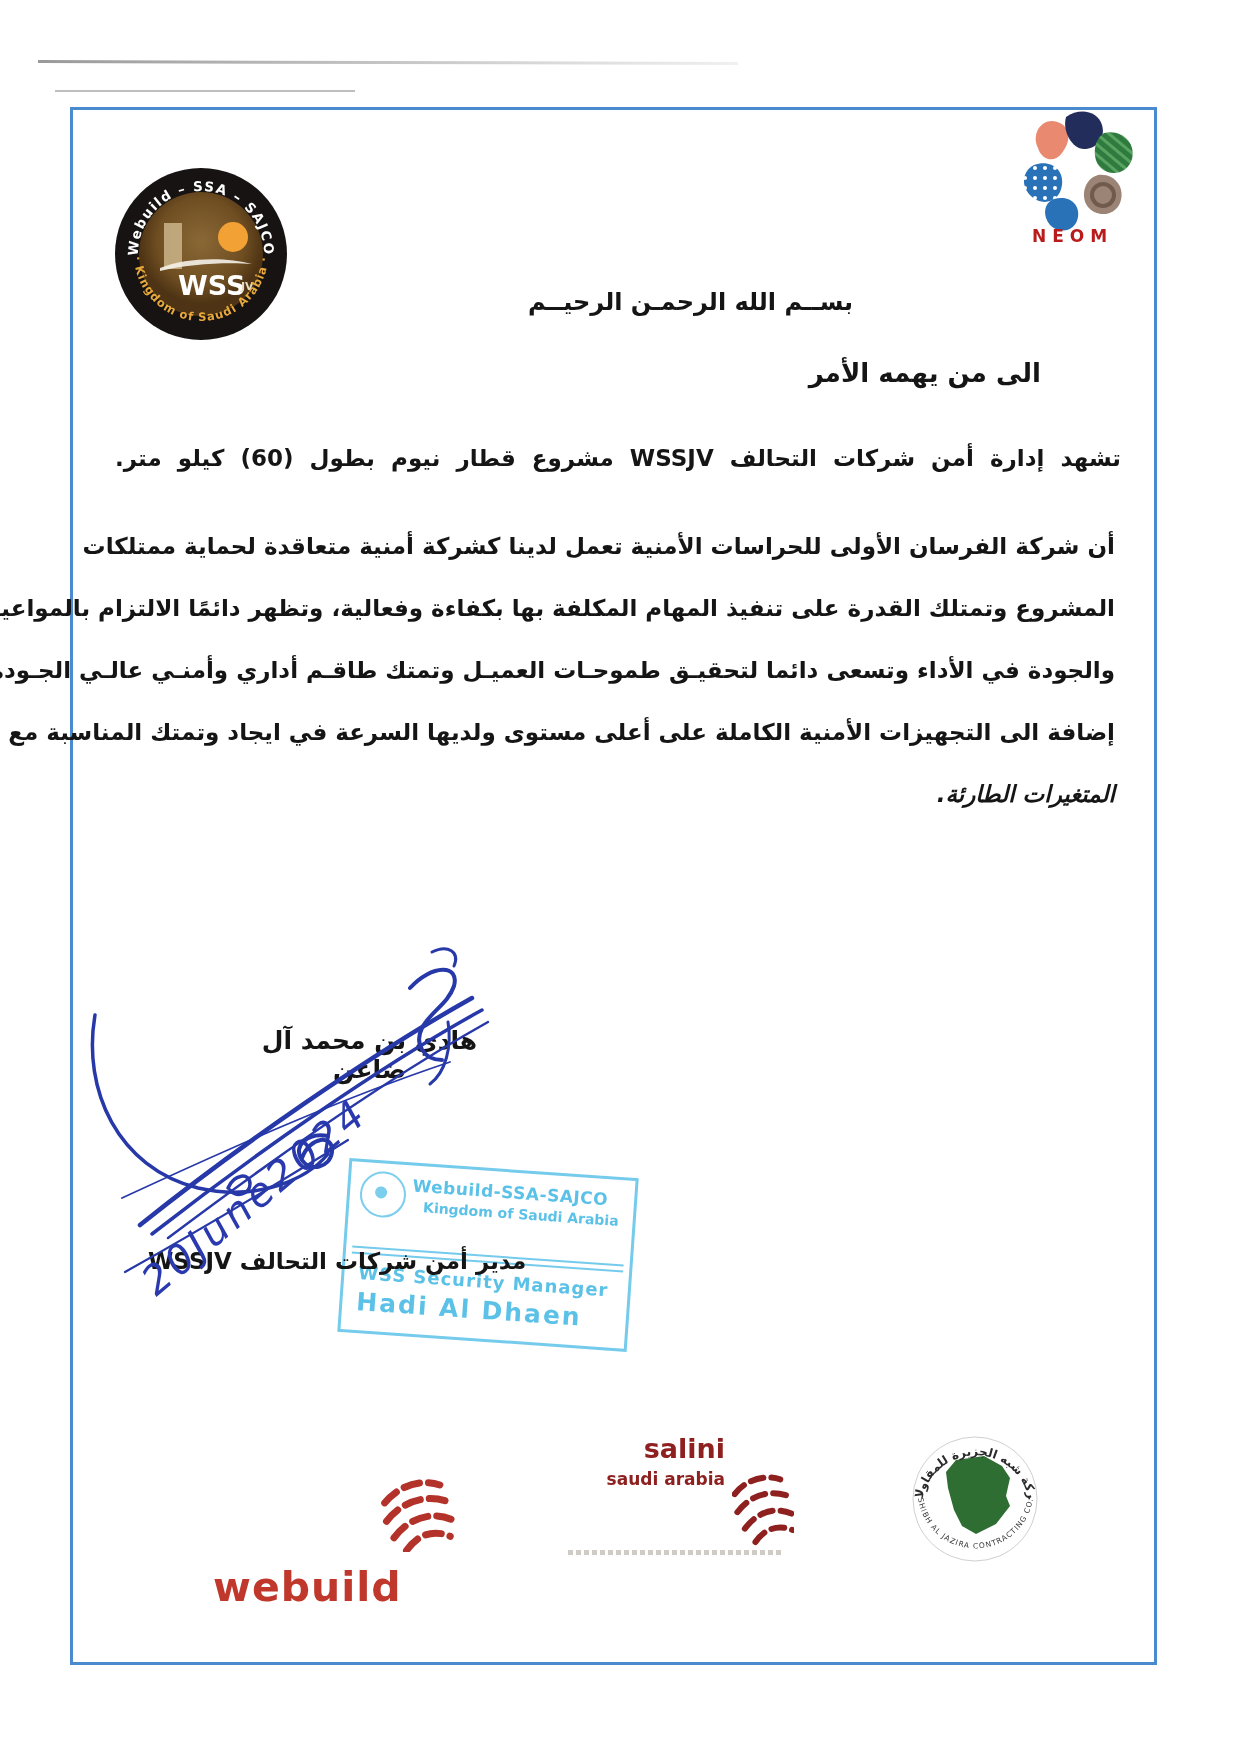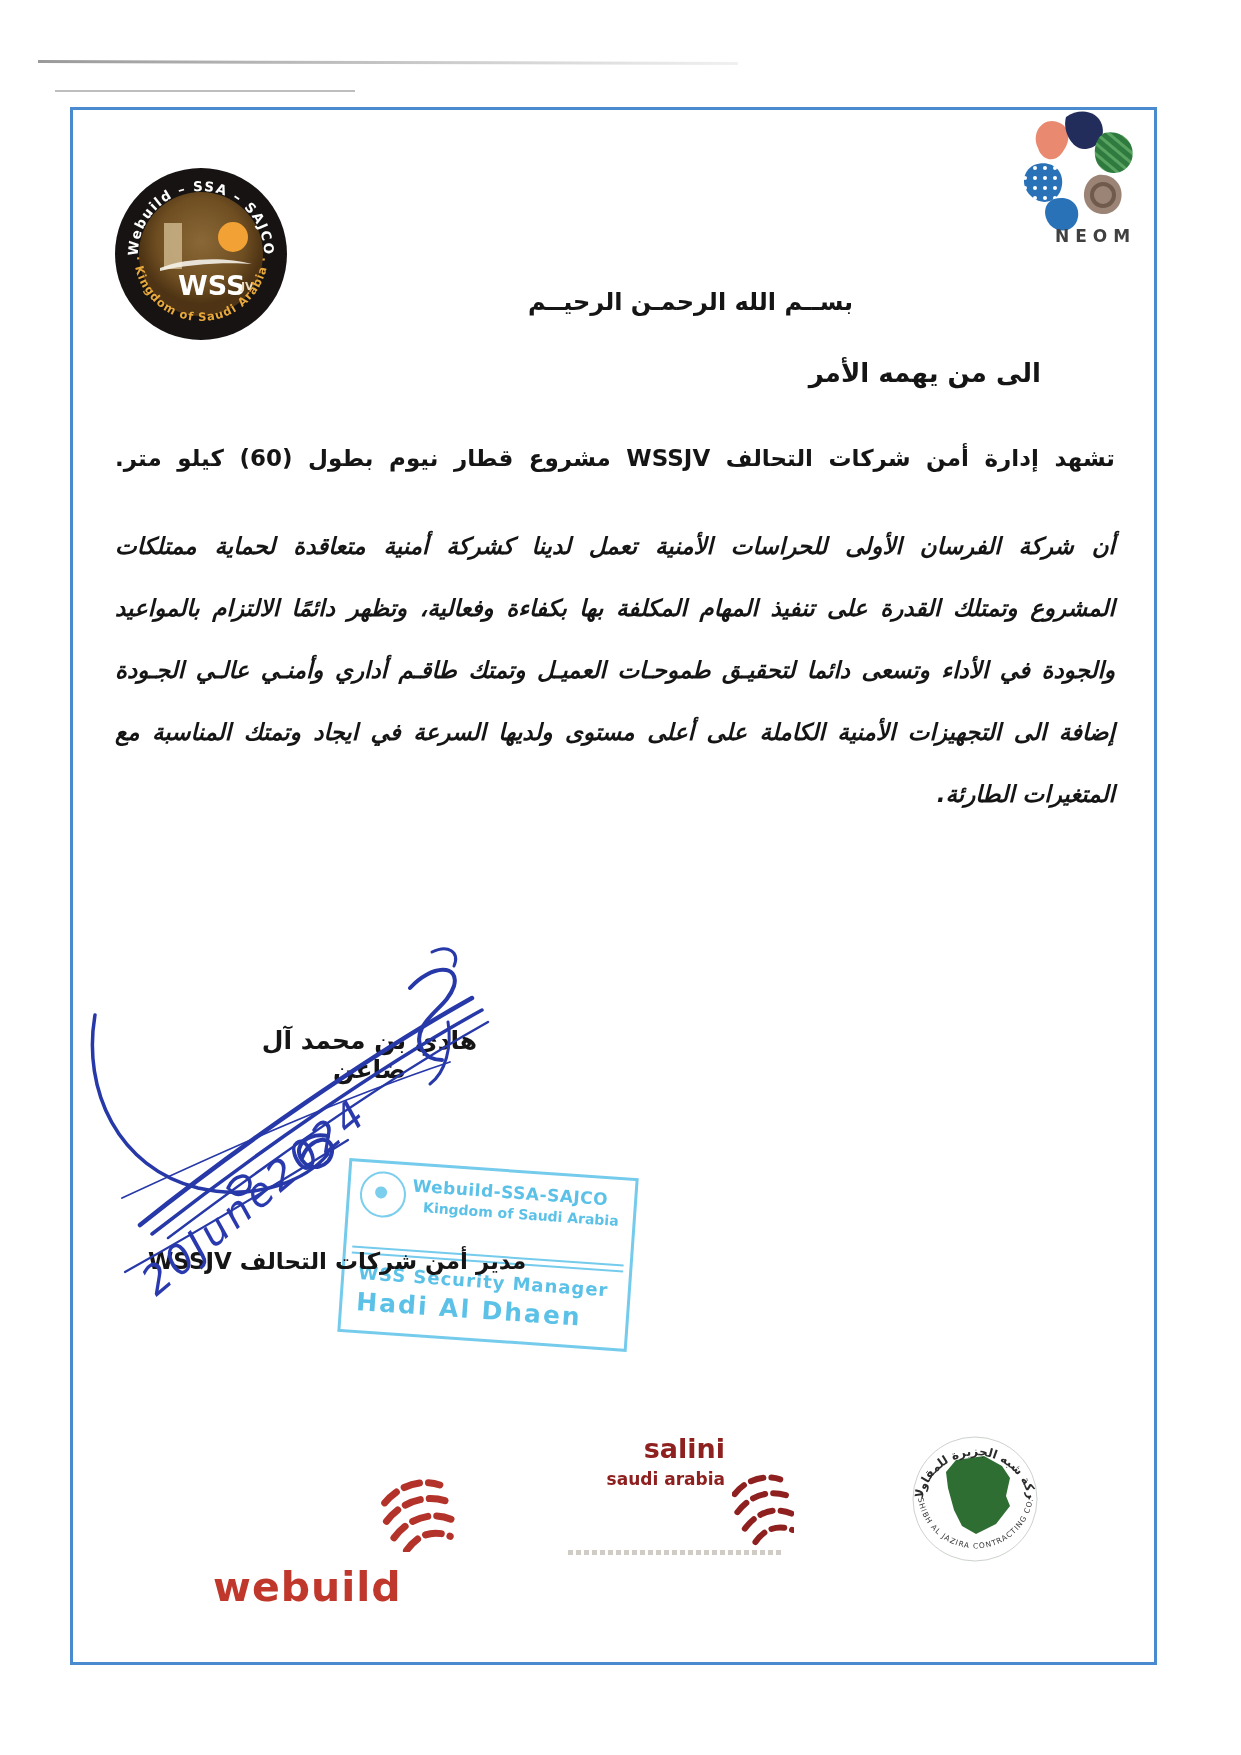--- a/index.html
+++ b/index.html
@@ -7,30 +7,30 @@
     position:relative;width:1241px;height:1755px;background:#ffffff;overflow:hidden;
     font-family:"DejaVu Sans","Liberation Sans",sans-serif;color:#1a1a1a;
   }
   .scan-artifact{position:absolute;top:61px;left:38px;width:700px;height:3px;
     background:linear-gradient(90deg,rgba(70,70,70,.55),rgba(70,70,70,.08));transform:rotate(.15deg);}
   .scan-artifact2{position:absolute;top:90px;left:55px;width:300px;height:2px;background:rgba(70,70,70,.35);}
   .frame{position:absolute;left:70px;top:107px;width:1081px;height:1552px;border:3px solid #4a8bd0;}
   
   .wss-badge{position:absolute;left:112px;top:165px;width:178px;height:178px;}
   .neom-logo{position:absolute;left:1000px;top:103px;width:150px;height:150px;}
-  .neom-word{position:absolute;left:1055px;top:226px;font-size:17px;font-weight:bold;
-    letter-spacing:6px;color:#404040;}
+  .neom-word{position:absolute;left:1032px;top:226px;font-size:17px;font-weight:bold;
+    letter-spacing:6px;color:#b91c1c;}
   
   .ar{direction:rtl;font-weight:bold;color:#151515;}
   .basmala{position:absolute;left:0;right:0;top:288px;text-align:center;font-size:24px;transform:translateX(70px);}
   .salutation{position:absolute;right:200px;top:358px;font-size:26px;margin-left:35px;}
-  .intro{position:absolute;right:126px;left:115px;top:428px;font-size:23px;line-height:60px;
+  .intro{position:absolute;right:120px;left:115px;top:428px;font-size:23px;line-height:60px;
     text-align:justify;text-align-last:justify;}
   .body-block{position:absolute;right:126px;left:115px;top:515px;font-size:23px;}
-  .body-block .jline{line-height:62px;text-align:justify;text-align-last:justify;white-space:nowrap;font-style:italic;}
+  .body-block .jline{line-height:62px;text-align:justify;text-align-last:justify;white-space:nowrap;}
   .body-block .rline{line-height:62px;text-align:right;font-style:italic;}
   .closing{position:absolute;right:126px;top:858px;font-size:23px;}
   .sig-name{position:absolute;left:222px;top:1026px;width:295px;text-align:center;font-size:25px;}
   .sig-title{position:absolute;left:148px;top:1236px;font-size:23px;white-space:nowrap;z-index:6;margin-top:12px;}
   .hand-date{position:absolute;left:162px;top:1258px;z-index:7;
     transform:rotate(-40deg);transform-origin:0 100%;
     font-size:40px;font-style:italic;letter-spacing:4px;color:#2a3aae;font-weight:500;}
   .signature-svg{position:absolute;left:80px;top:930px;z-index:8;}
   
   .stamp{position:absolute;left:343px;top:1168px;width:284px;height:168px;z-index:4;

